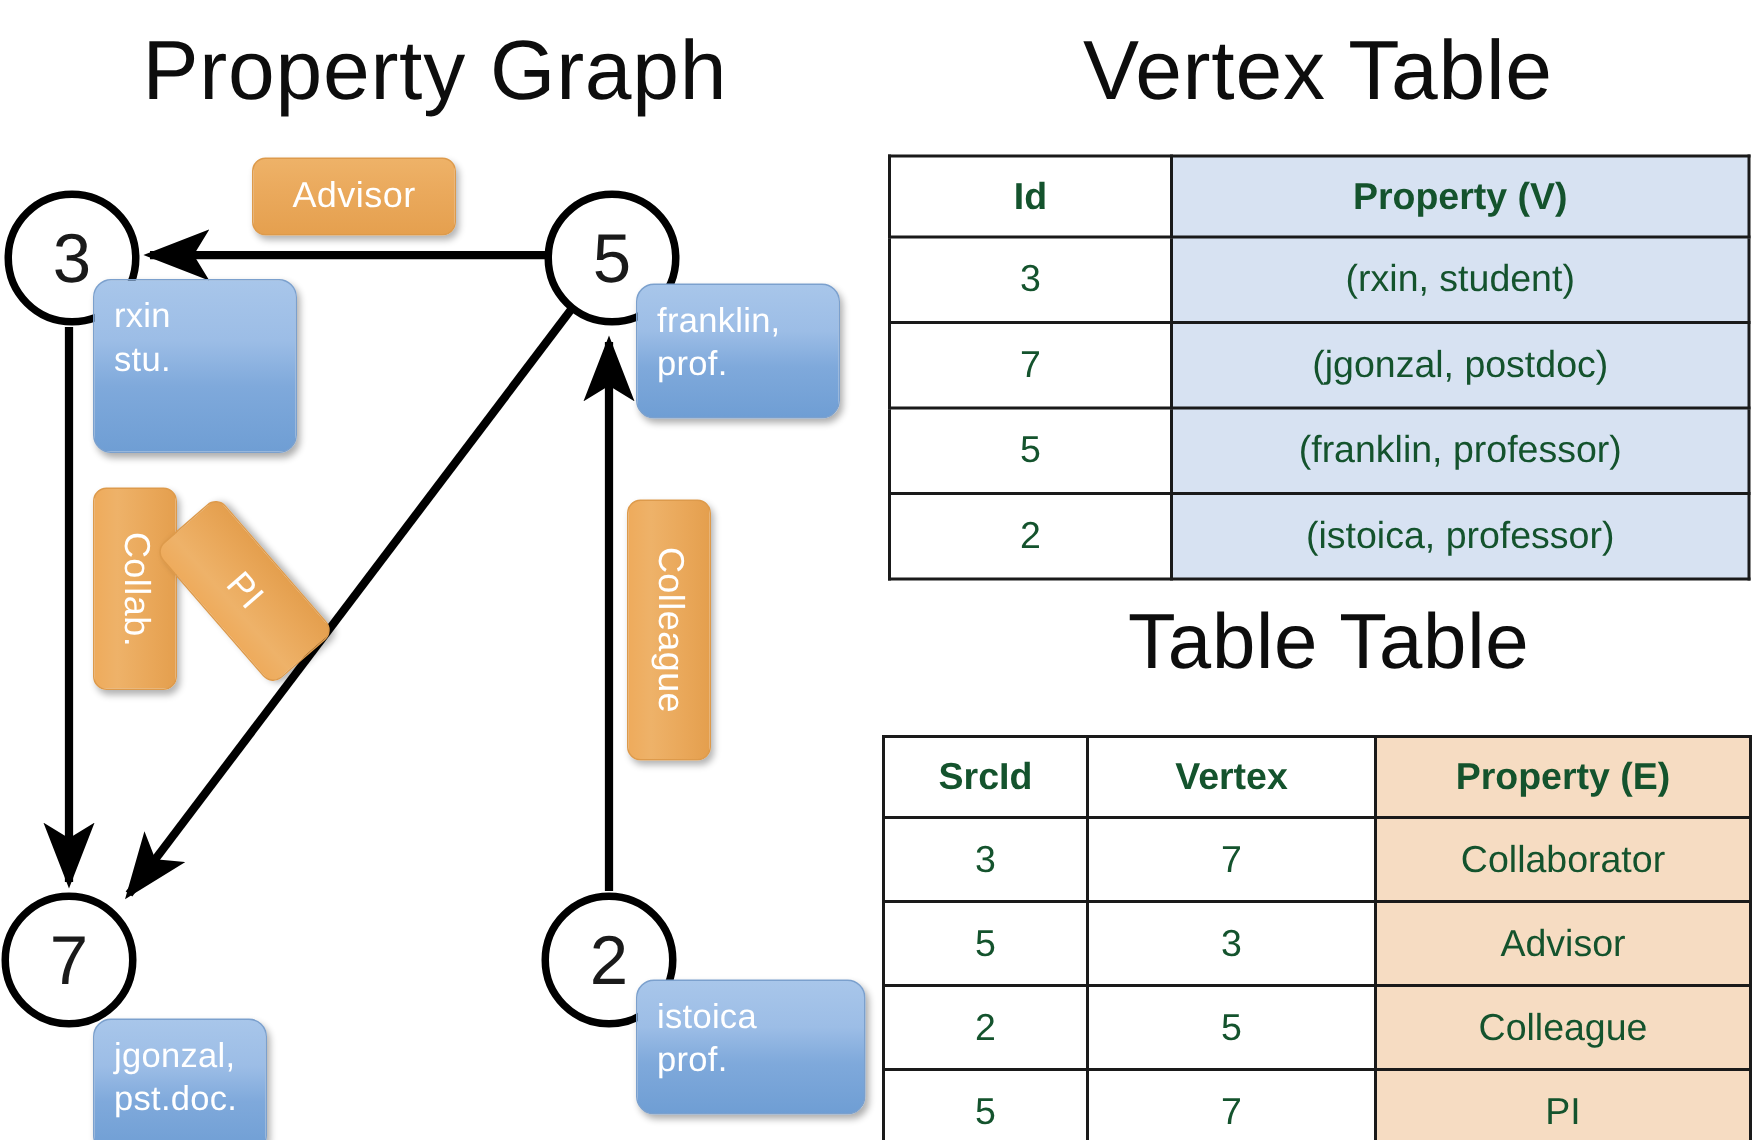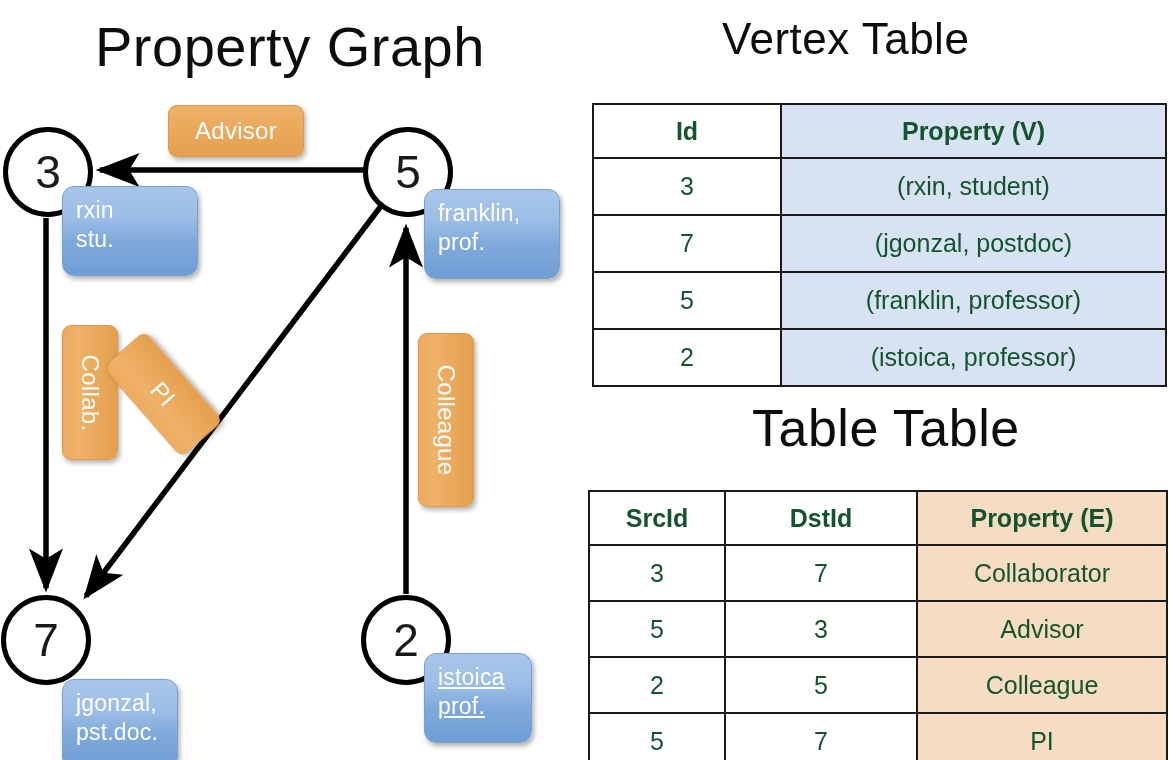--- a/index.html
+++ b/index.html
@@ -67,36 +67,36 @@
       <line x1="381" y1="206" x2="86" y2="596" stroke="#000" stroke-width="5.5" marker-end="url(#ah)"></line>
 
       <line x1="406" y1="594" x2="406" y2="228" stroke="#000" stroke-width="5.5" marker-end="url(#ah)"></line>
     </svg>
 
     <div class="node" style="left:3px;top:127px;width:90px;height:90px;">3</div>
     <div class="node" style="left:363px;top:127px;width:90px;height:90px;">5</div>
     <div class="node" style="left:1px;top:595px;width:90px;height:90px;">7</div>
     <div class="node" style="left:361px;top:595px;width:90px;height:90px;">2</div>
 
-    <div class="pbox" style="left:62px;top:186px;width:136px;height:90px;">
+    <div class="pbox" style="left:62px;top:186px;width:136px;height:116px;">
       <div>rxin</div>
       <div>stu.</div>
     </div>
 
     <div class="pbox" style="left:424px;top:189px;width:136px;height:90px;">
       <div>franklin,</div>
       <div>prof.</div>
     </div>
 
     <div class="pbox" style="left:62px;top:653px;width:116px;height:90px;margin-top:26px;">
       <div>jgonzal,</div>
       <div>pst.doc.</div>
     </div>
 
-    <div class="pbox" style="left:424px;top:653px;width:108px;height:90px;text-decoration:underline;">
+    <div class="pbox" style="left:424px;top:653px;width:153px;height:90px;">
       <div>istoica</div>
       <div>prof.</div>
     </div>
 
     <div class="ebox horiz" style="left:168px;top:105px;width:136px;height:52px;">Advisor</div>
 
     <div class="ebox" style="left:62px;top:325px;width:56px;height:135px;">
       <span style="display:inline-block;transform:rotate(90deg);white-space:nowrap;">Collab.</span>
     </div>
 
@@ -105,21 +105,21 @@
       <span style="display:inline-block;transform:rotate(90deg);white-space:nowrap;">PI</span>
     </div>
 
     <div class="ebox" style="left:418px;top:333px;width:56px;height:174px;">
       <span style="display:inline-block;transform:rotate(90deg);white-space:nowrap;">Colleague</span>
     </div>
   </div>
 
   <div>
 
-    <div class="ttl" style="left:722px;top:14px;font-size:44px;">Vertex Table</div>
+    <div class="ttl" style="left:722px;top:14px;font-size:56px;">Vertex Table</div>
 
     <div class="tblwrap" style="left:592px;top:103px;">
       <table class="gt vt">
         <colgroup>
             <col style="width:188px">
             <col style="width:385px">
           </colgroup>
         <tbody>
           <tr>
             <td class="hd" style="height:52px">Id</td>
@@ -150,21 +150,21 @@
     <div class="tblwrap" style="left:588px;top:490px;">
       <table class="gt et">
         <colgroup>
             <col style="width:136px">
             <col style="width:192px">
             <col style="width:250px">
           </colgroup>
         <tbody>
           <tr>
             <td class="hd" style="height:52px">SrcId</td>
-            <td class="hd">DstId</td>
+            <td class="hd">Vertex</td>
             <td class="hd pcol">Property (E)</td>
           </tr>
           <tr>
             <td style="height:54px">3</td>
             <td>7</td>
             <td class="pcol">Collaborator</td>
           </tr>
           <tr>
             <td style="height:54px">5</td>
             <td>3</td>

